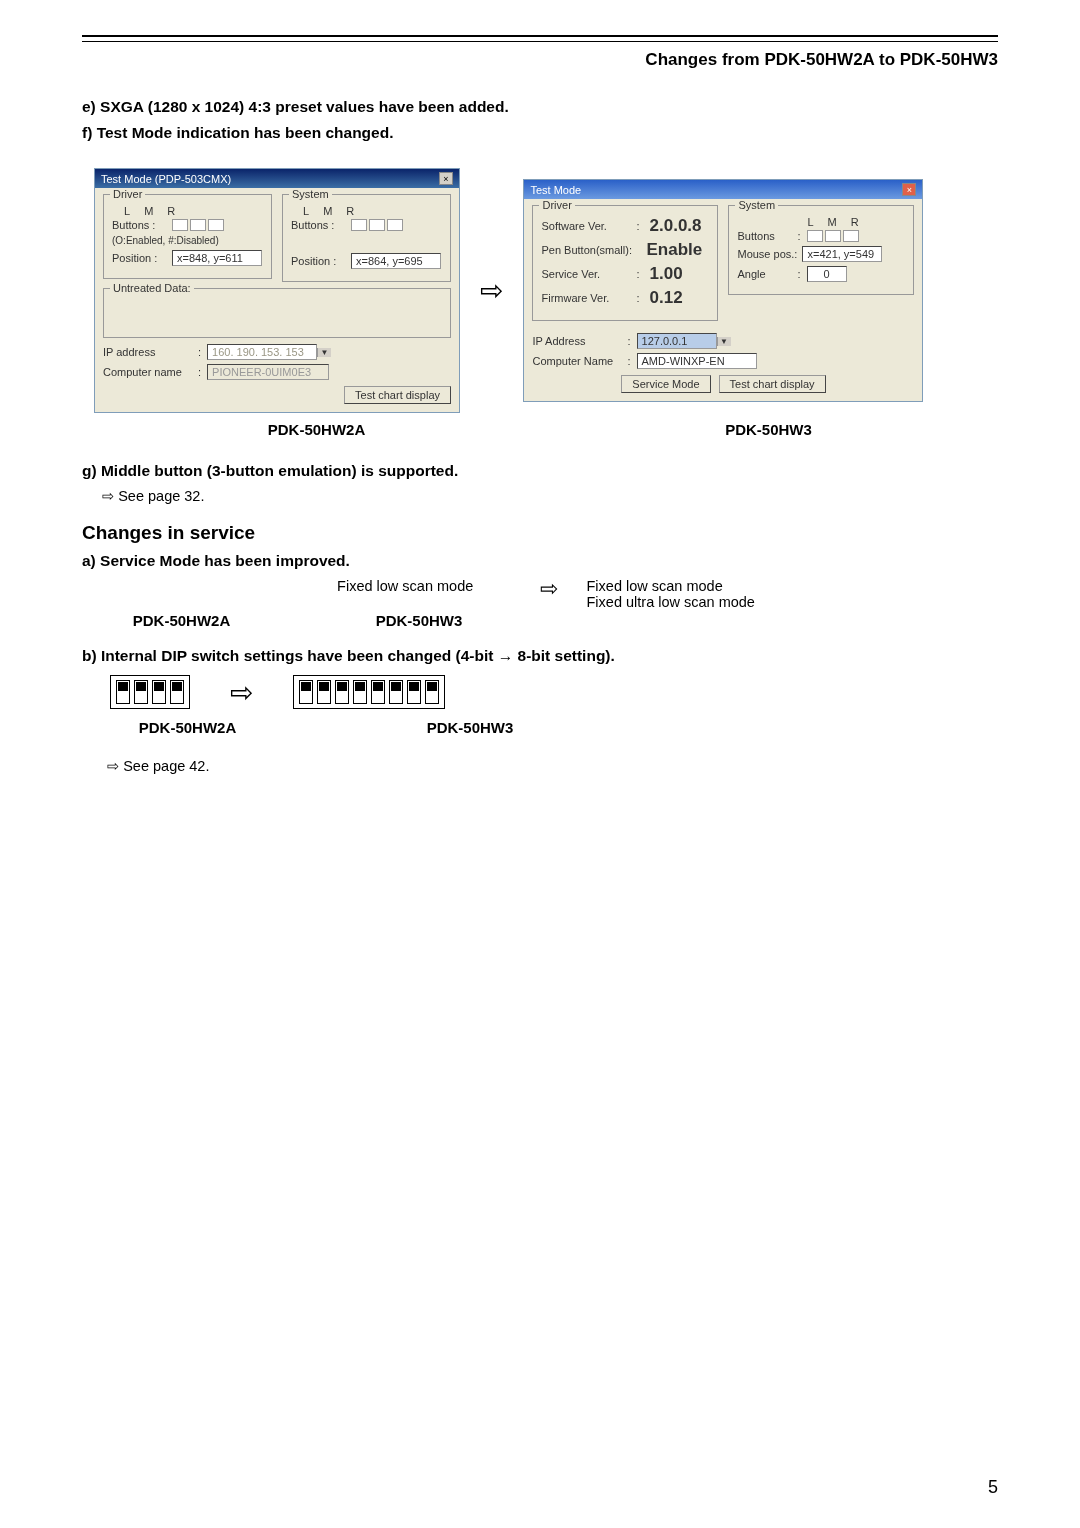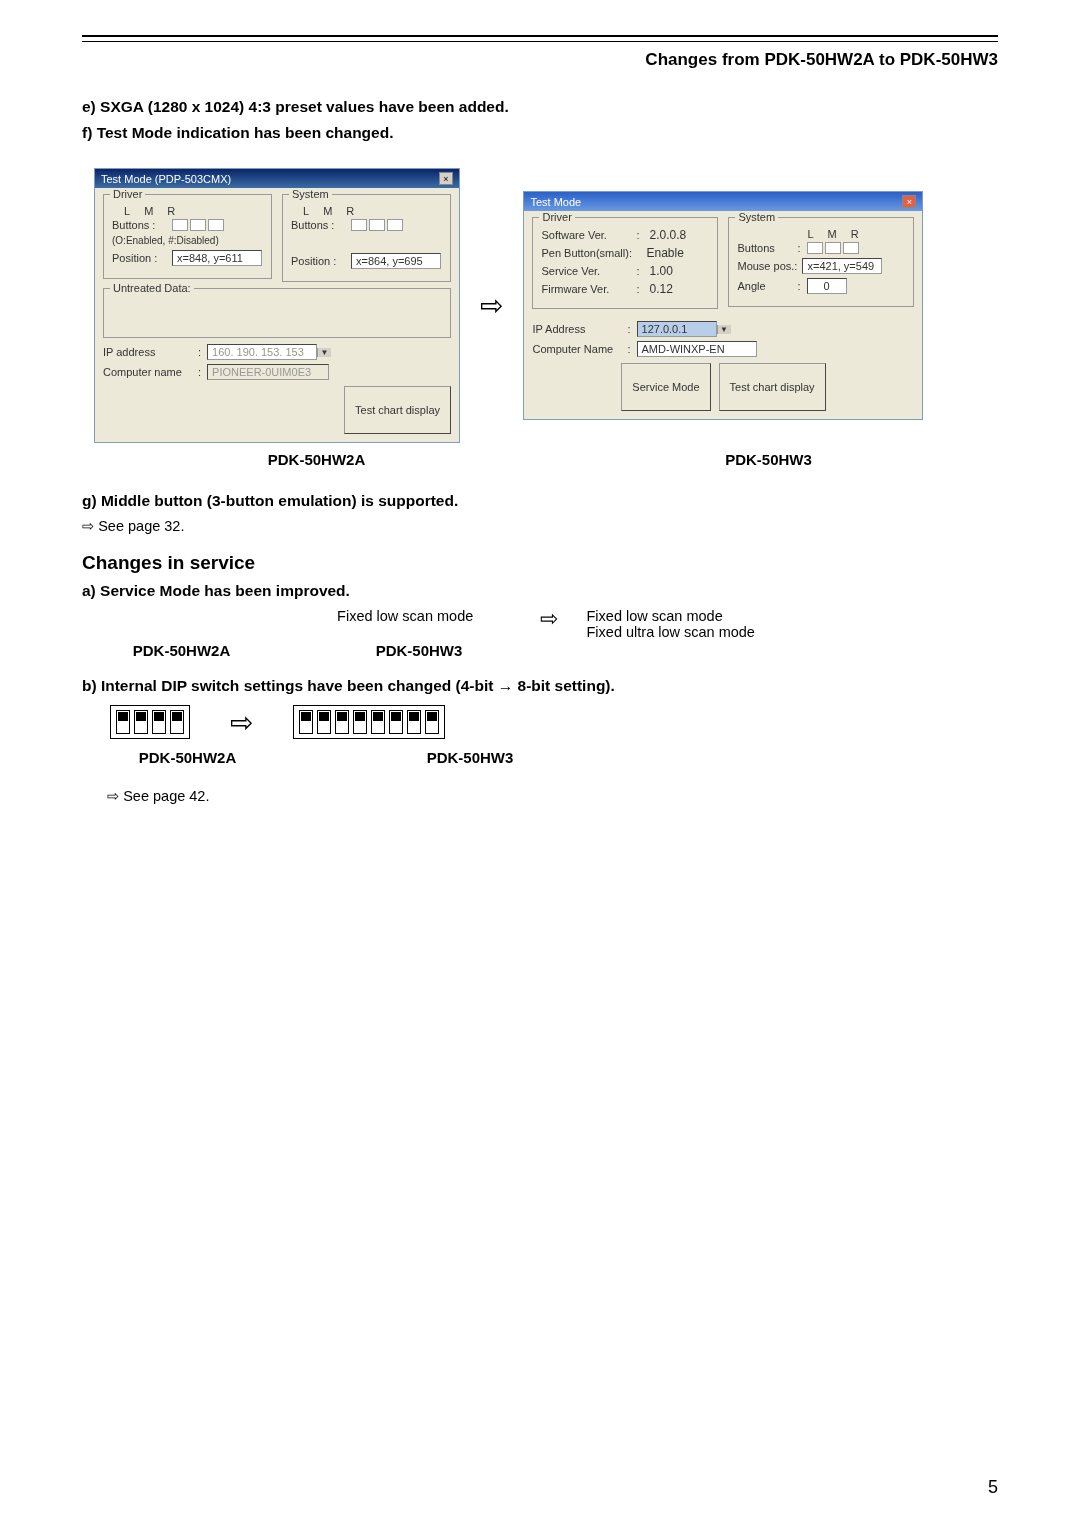--- a/index.html
+++ b/index.html
@@ -74,55 +74,55 @@
     .fieldset-legend {
       position: absolute;
       top: -7px;
       left: 6px;
       background: #ece9d8;
       padding: 0 3px;
       font-size: 11px;
     }
     .row { display: flex; align-items: center; margin-bottom: 4px; }
     .lbl { width: 95px; font-size: 11px; }
-    .val { font-size: 12px; }
+    .val { font-size: 17px; font-weight: bold; }
     .smallbox {
       border: 1px solid #999;
       background: #fff;
       width: 16px;
       height: 12px;
       display: inline-block;
       margin-right: 2px;
     }
     .txtbox {
       border: 1px inset #999;
       background: #fff;
       padding: 1px 4px;
       font-size: 11px;
       height: 16px;
       display: inline-flex;
       align-items: center;
     }
     .btn {
       border: 1px outset #999;
       background: #ece9d8;
-      padding: 17px 10px;
+      padding: 2px 10px;
       font-size: 11px;
     }
     .arrow-big { font-size: 28px; }
     .caption-row {
       display: flex;
       margin-top: 8px;
       margin-left: 12px;
       font-weight: bold;
       font-size: 15px;
     }
     .caption-left { width: 445px; text-align: center; }
     .caption-right { flex: 1; text-align: center; }
-    .see-line { font-size: 14.5px; margin-top: 4px; margin-bottom: 18px; }
+    .see-line { font-size: 14.5px; margin-left: 20px; margin-top: 4px; margin-bottom: 18px; }
     .h2 { font-size: 19px; font-weight: bold; margin-bottom: 8px; }
     .scan-row {
       display: flex;
       align-items: flex-start;
       margin-left: 12px;
       font-size: 14.5px;
       gap: 28px;
       justify-content: center;
     }
     .scan-col1 { width: 175px; }

